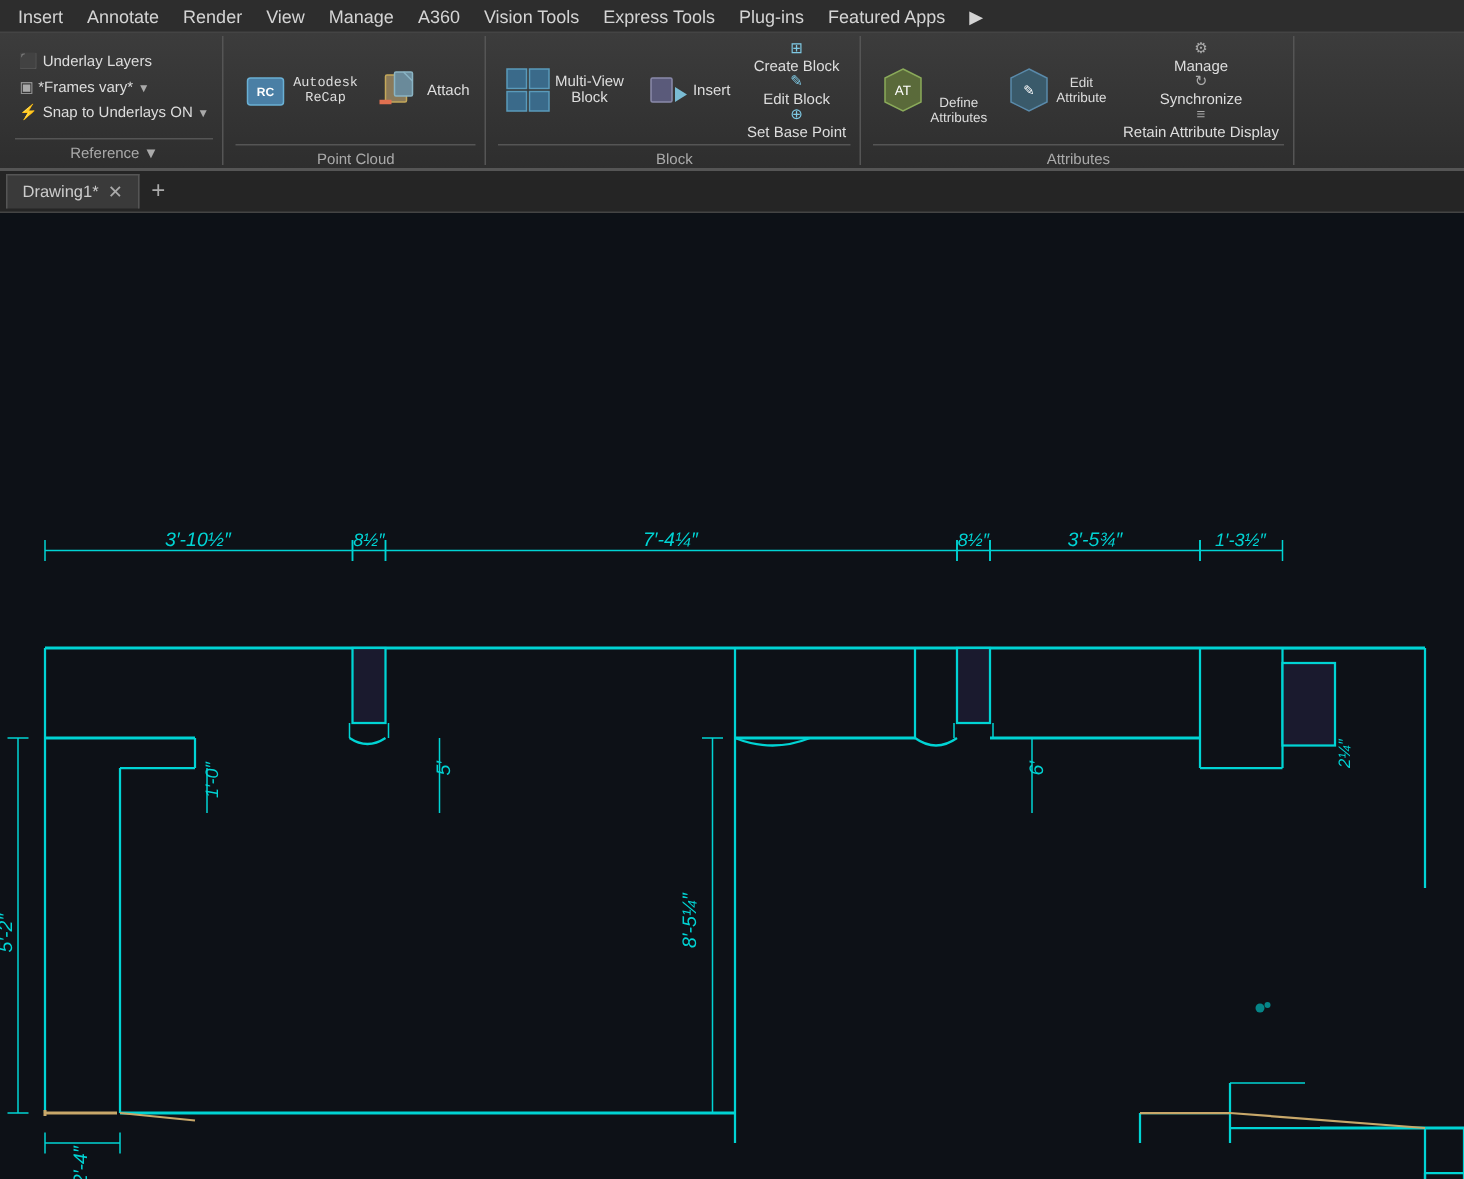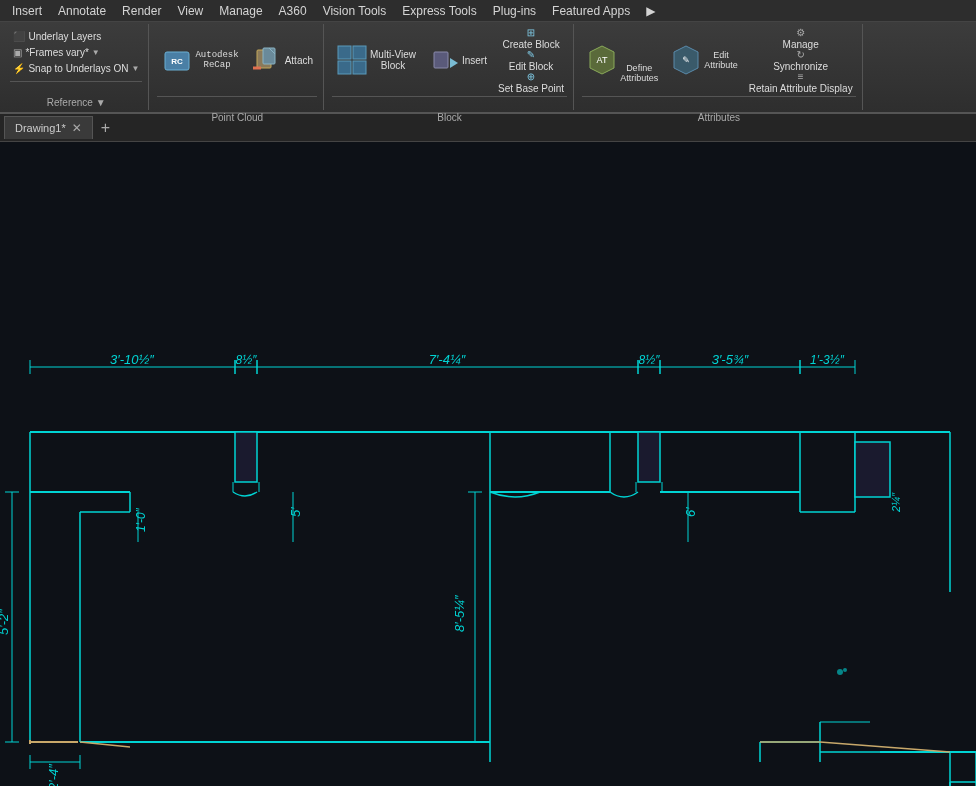--- a/index.html
+++ b/index.html
@@ -52,21 +52,21 @@
       align-items: center;
       gap: 4px;
       flex: 1;
       padding: 2px 0;
     }
 
     .ribbon-group-label {
       font-size: 10px;
       color: #aaa;
       text-align: center;
-      padding-top: 15px;
+      padding-top: 4px;
       border-top: 1px solid #555;
       width: 100%;
       margin-top: 2px;
     }
 
     .ribbon-btn-large {
       display: flex;
       flex-direction: row;
       align-items: center;
       justify-content: center;

